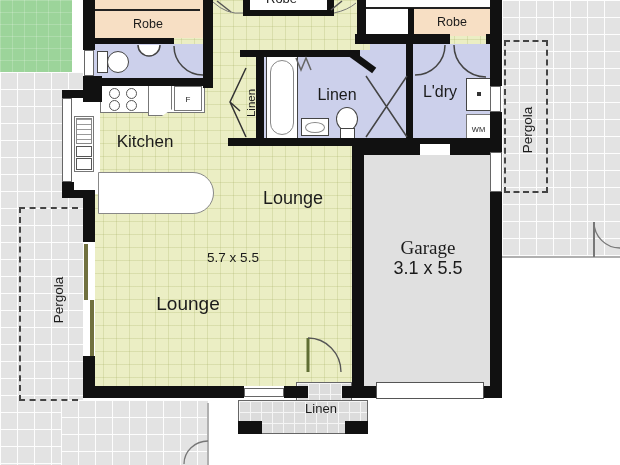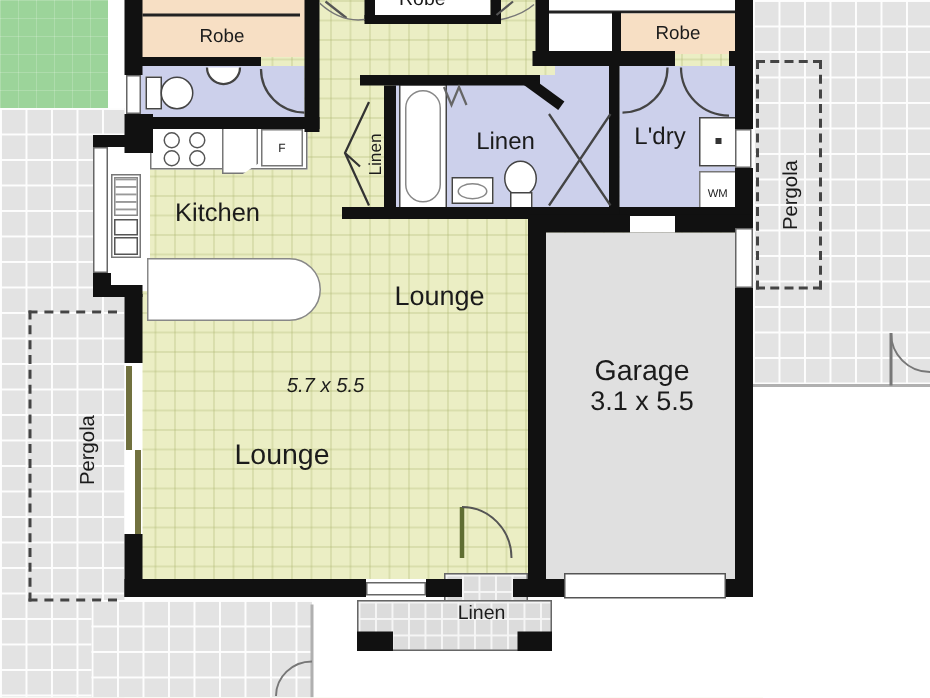--- a/index.html
+++ b/index.html
@@ -173,22 +173,22 @@
     <path d="M308,338 L308,372" fill="none" stroke="#5f6e33" stroke-width="3"></path>
     <path d="M308,338 A33,34 0 0 1 341,372" fill="none" stroke="#555" stroke-width="1.3"></path>
     <path d="M594,222 L594,257" fill="none" stroke="#777" stroke-width="2"></path>
     <path d="M594,222 A26,26 0 0 0 620,248" fill="none" stroke="#777" stroke-width="1.3"></path>
     <path d="M184,464 A24,23 0 0 1 208,441" fill="none" stroke="#777" stroke-width="1.3"></path>
   </svg>
 
   <div class="lbl" style="left:145px;top:142px;font-size:17px;">Kitchen</div>
   <div class="lbl" style="left:293px;top:198px;font-size:18px;">Lounge</div>
   <div class="lbl" style="left:188px;top:304px;font-size:19px;text-align:right;">Lounge</div>
-  <div class="lbl" style="left:217px;top:257px;font-size:13.5px;font-style:italic;">5.7 x 5.5</div>
-  <div class="lbl" style="left:428px;top:248px;font-size:19px;">Garage</div>
+  <div class="lbl" style="left:233px;top:257px;font-size:13.5px;">5.7 x 5.5</div>
+  <div class="lbl" style="left:428px;top:248px;font-size:19px;font-family:Liberation Serif, serif;">Garage</div>
   <div class="lbl" style="left:428px;top:268px;font-size:18px;">3.1 x 5.5</div>
   <div class="lbl" style="left:337px;top:95px;font-size:16px;">Linen</div>
   <div class="lbl" style="left:440px;top:92px;font-size:16px;">L'dry</div>
   <div class="lbl" style="left:321px;top:408px;font-size:13px;">Linen</div>
   <div class="lbl" style="left:148px;top:24px;font-size:12.5px;">Robe</div>
   <div class="lbl" style="left:452px;top:22px;font-size:12.5px;">Robe</div>
   <div class="lbl rot" style="left:251px;top:103px;font-size:11.5px;">Linen</div>
   <div class="lbl rot" style="left:58px;top:300px;font-size:13.5px;">Pergola</div>
   <div class="lbl rot" style="left:527px;top:130px;font-size:13.5px;">Pergola</div>
 

